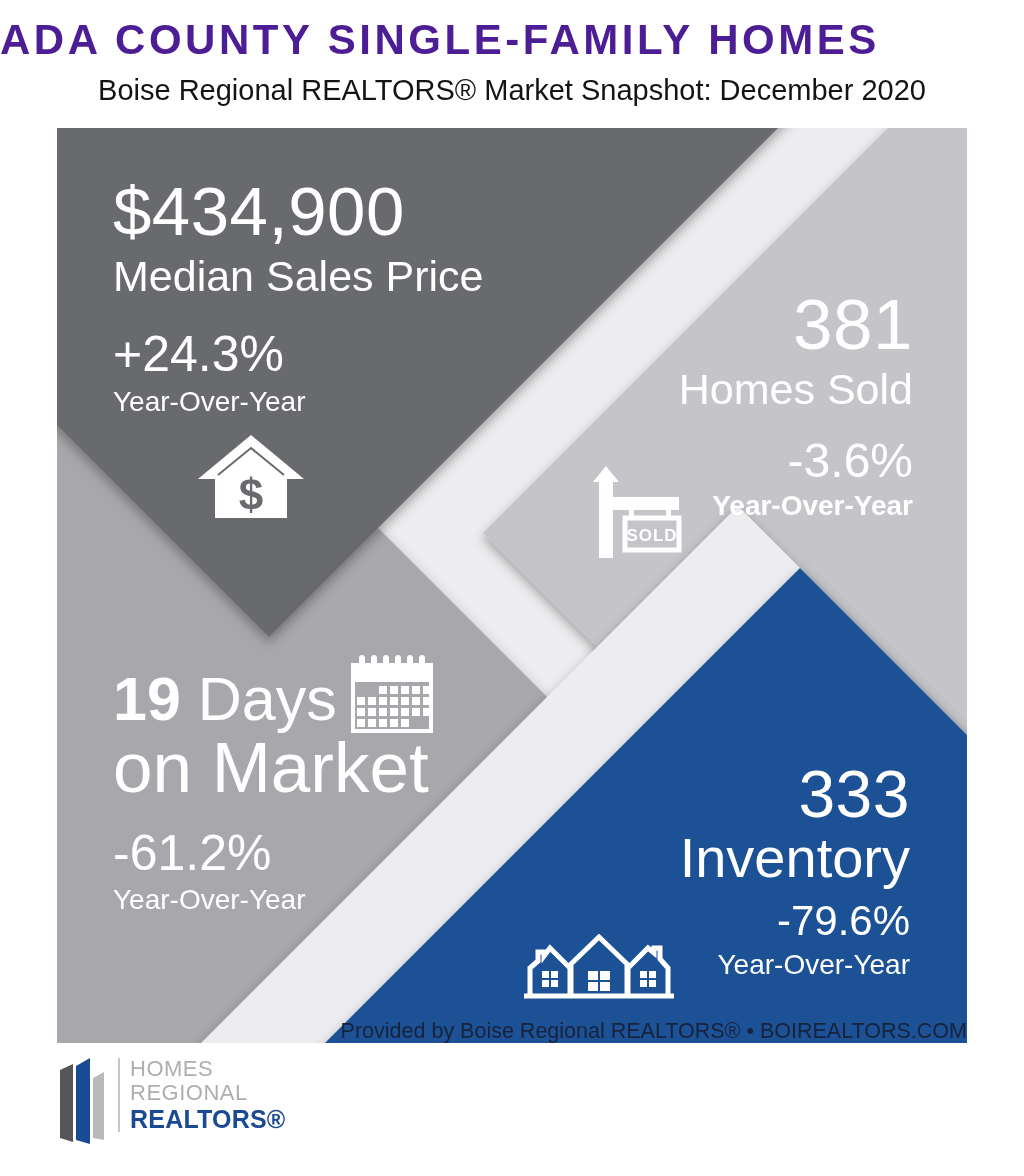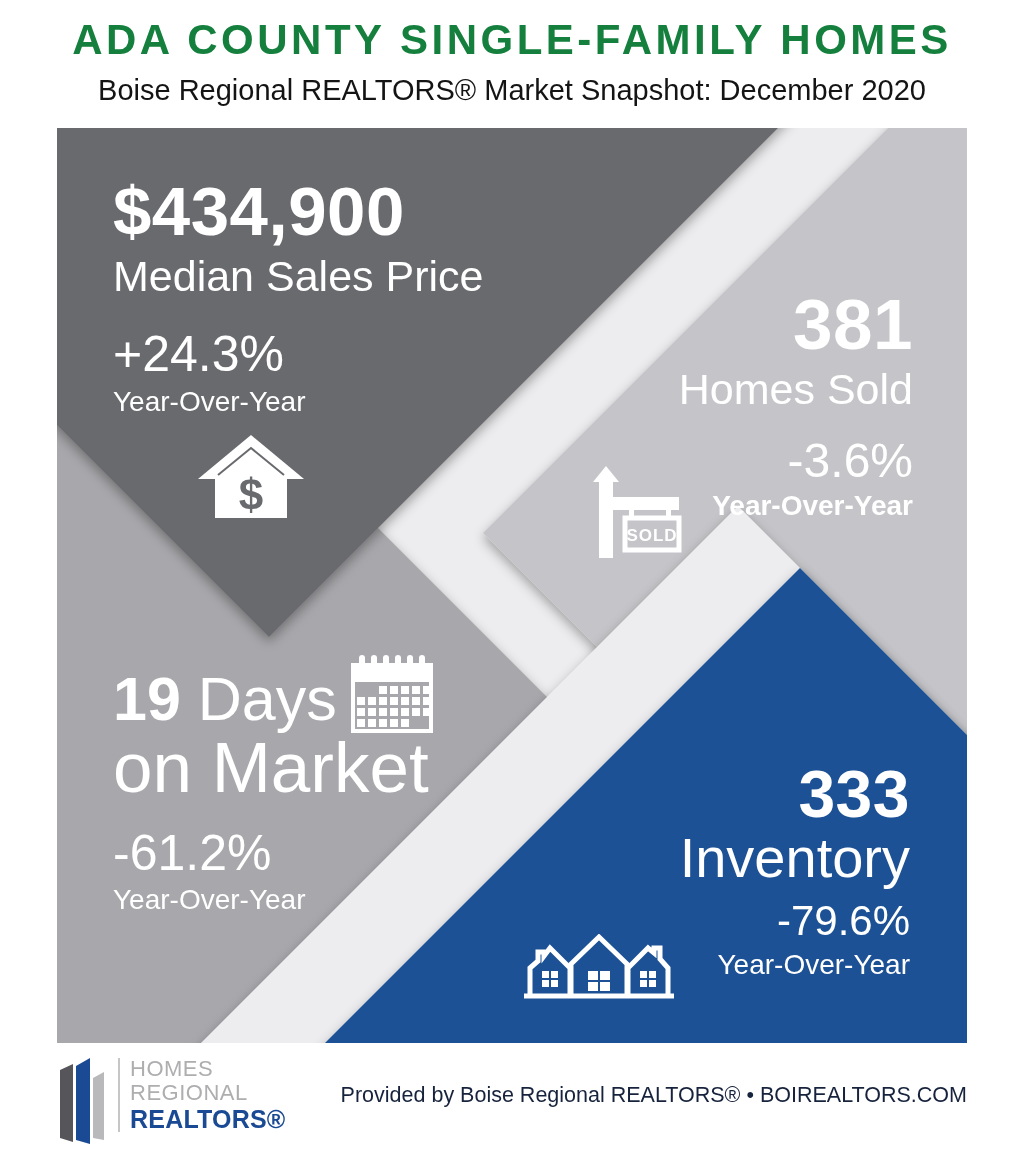--- a/index.html
+++ b/index.html
@@ -3,34 +3,34 @@
 <meta charset="utf-8">
 <style>
   * { margin:0; padding:0; box-sizing:border-box; }
   html,body { background:#ffffff; }
   body { font-family:"Liberation Sans", sans-serif; }
   .page { position:relative; width:1024px; height:1176px; background:#ffffff; overflow:hidden; margin:0 auto; }
 
   
   .title {
     position:absolute; top:16px; left:0; width:100%;
-    text-align:center; color:#15803d; font-size:42px; font-weight:700;
+    text-align:left; color:#4c1d95; font-size:42px; font-weight:700;
     letter-spacing:3.5px;
   }
   .subtitle {
     position:absolute; top:74px; left:0; width:100%;
     text-align:center; color:#141414; font-size:29px; font-weight:400;
   }
 
   
   .graphic { position:absolute; left:57px; top:128px; width:910px; height:915px; }
   .graphic svg.bg { position:absolute; left:0; top:0; }
 
   .stat { position:absolute; color:#ffffff; line-height:1.04; }
-  .stat .value   { font-weight:700; letter-spacing:0.5px; }
+  .stat .value   { font-weight:400; letter-spacing:0.5px; }
   .stat .label   { font-weight:300; }
   .stat .change  { font-weight:300; }
   .stat .yoy     { font-weight:300; }
   .right { text-align:right; }
 
   .stat-price { left:56px; top:48px; }
   .stat-price .value  { font-size:69px; }
   .stat-price .label  { font-size:43px; margin-top:6px; }
   .stat-price .change { font-size:50px; margin-top:30px; }
   .stat-price .yoy    { font-size:28px; margin-top:7px; }
@@ -61,21 +61,21 @@
   .icon-houses   { left:467px; top:806px; }
 
   
   .footer-logo { position:absolute; left:60px; top:1058px; display:flex; align-items:flex-start; }
   .logo-text { margin-left:10px; padding-left:10px; border-left:2px solid #c6c6c8; }
   .logo-line1, .logo-line2 { font-size:22px; color:#aeaeb0; letter-spacing:0.5px; line-height:1.0; font-weight:400; }
   .logo-line2 { margin-top:2px; }
   .logo-line3 { font-size:25px; color:#1b4a94; font-weight:700; line-height:1.0; margin-top:3px; letter-spacing:0.2px; }
 
   .footer-text {
-    position:absolute; right:57px; top:1080px; text-align:right;
+    position:absolute; right:57px; top:1016px; text-align:right;
     color:#17233c; font-size:21.5px; line-height:1.42; font-weight:500;
   }
 </style>
 </head>
 <body>
 
 <div class="page">
 
   <div class="title">ADA COUNTY SINGLE-FAMILY HOMES</div>
   <div class="subtitle">Boise Regional REALTORS® Market Snapshot: December 2020</div>

